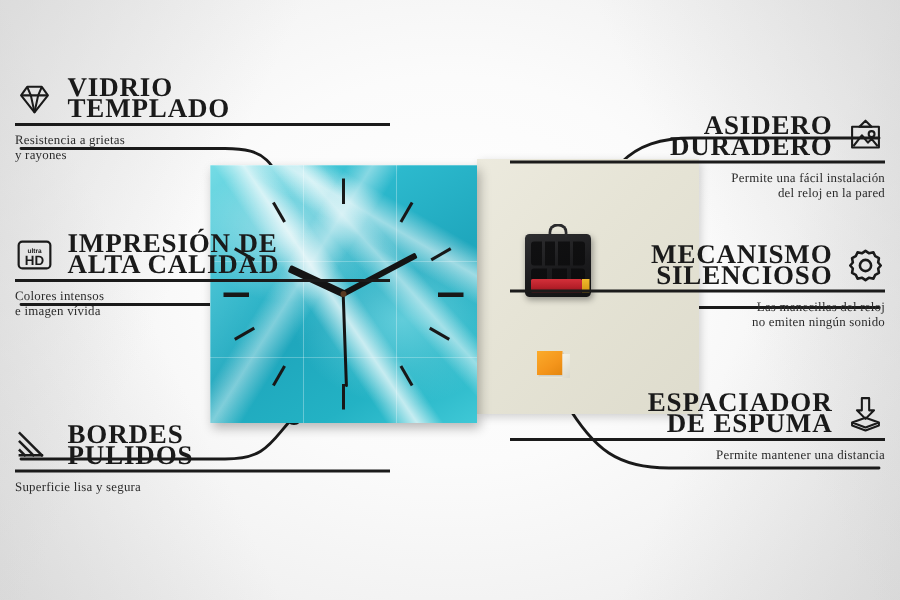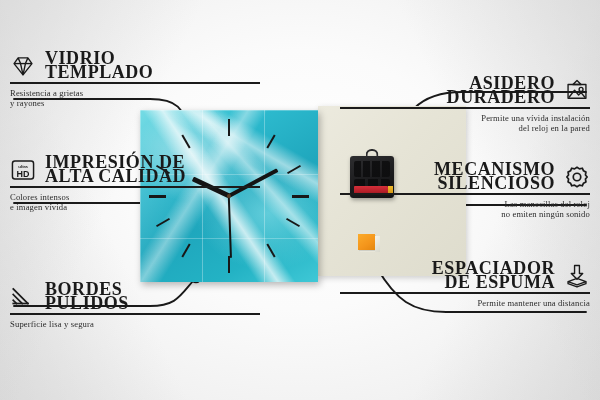--- a/index.html
+++ b/index.html
@@ -267,21 +267,21 @@
         <circle cx="21" cy="14" r="2.4"></circle>
         <path d="M6 24 L13 15 L18 21 L21 18 L26 24"></path>
       </g>
     </svg>
     <div>
       <div class="f-title">ASIDERO</div>
       <div class="f-title">DURADERO</div>
     </div>
   </div>
   <div class="f-rule"></div>
-  <div class="f-desc">Permite una vívida instalación</div>
+  <div class="f-desc">Permite una fácil instalación</div>
   <div class="f-desc">del reloj en la pared</div>
 </div>
 
 <div class="feature right" style="top:163px;">
   <div class="f-head">
     <svg class="f-icon" viewBox="0 0 32 32">
       <g fill="none" stroke="#1a1a1a" stroke-width="2.1" stroke-linejoin="round">
         <path d="M16 4 L19 6 L22.5 5.2 L24 8.4 L27 10 L26.4 13.5 L28.5 16 L26.4 18.5 L27 22 L24 23.6
                  L22.5 26.8 L19 26 L16 28 L13 26 L9.5 26.8 L8 23.6 L5 22 L5.6 18.5 L3.5 16 L5.6 13.5
                  L5 10 L8 8.4 L9.5 5.2 L13 6 Z"></path>

